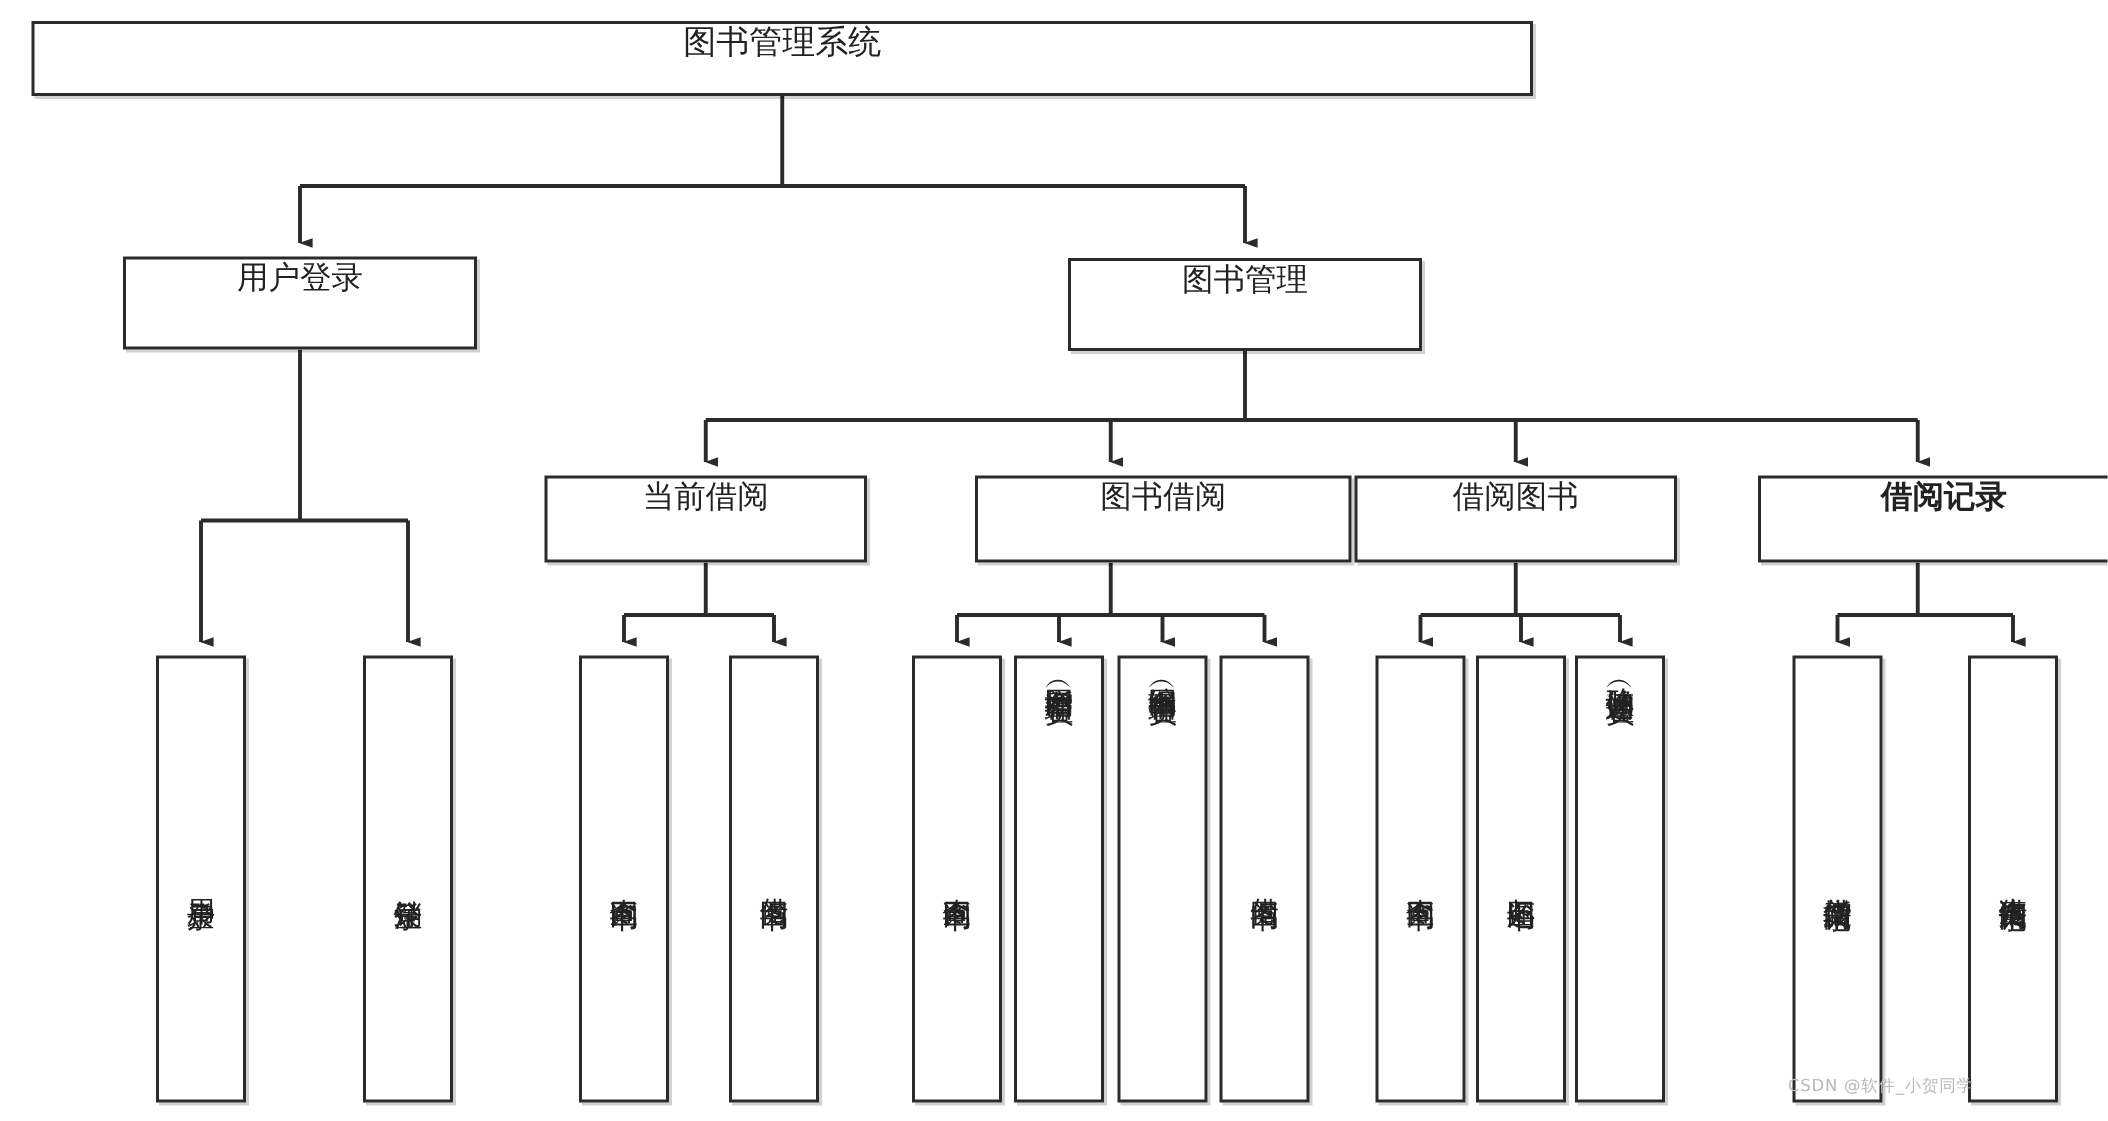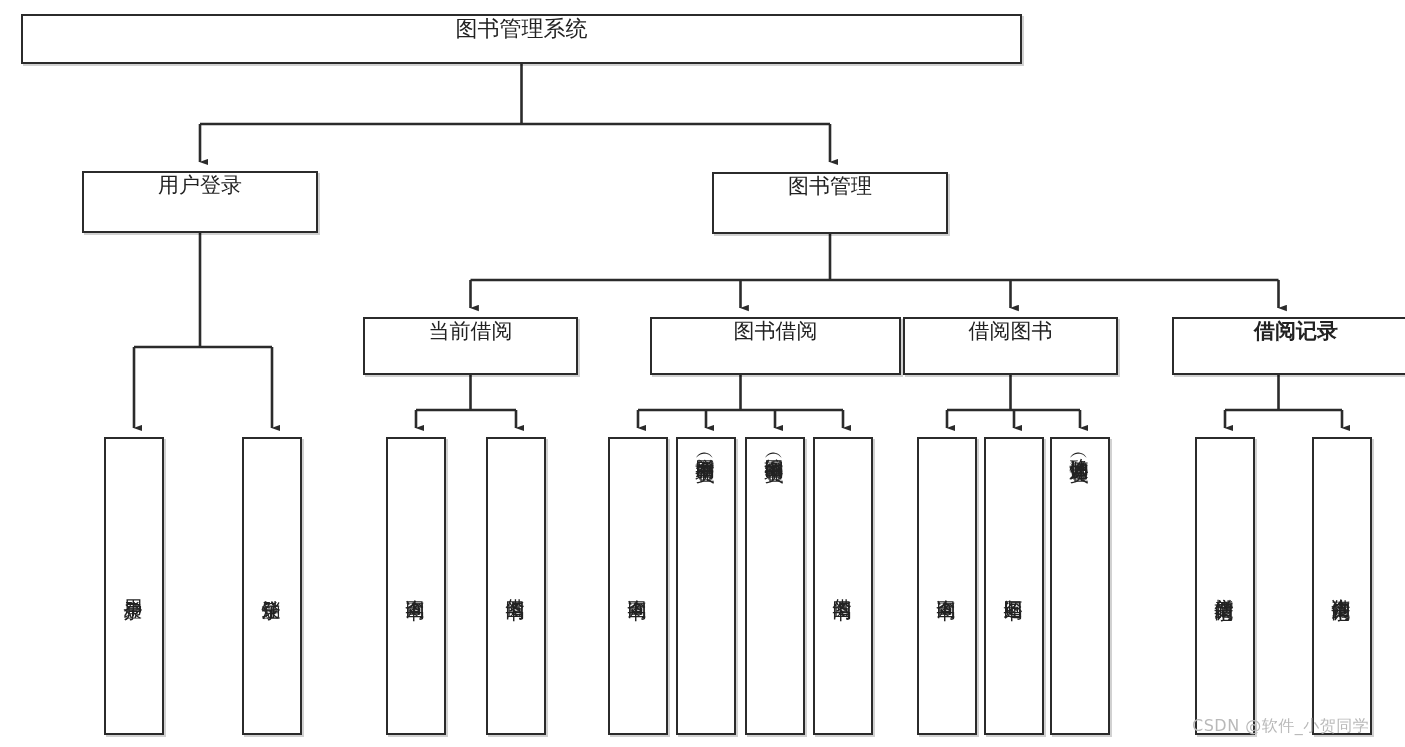--- a/index.html
+++ b/index.html
@@ -60,21 +60,21 @@
     font-size: 19px;
     line-height: 1.16;
     writing-mode: vertical-rl;
     text-orientation: upright;
     letter-spacing: 1px;
   }
   #watermark {
     position: absolute;
     left: 1192px;
     top: 716px;
-    font-size: 16px;
+    font-size: 11px;
     color: #b9b9b9;
     font-family: "DejaVu Sans", "Liberation Sans", sans-serif;
     letter-spacing: 0.5px;
     white-space: pre;
     pointer-events: none;
   }
 </style>
 </head>
 <body>
 

